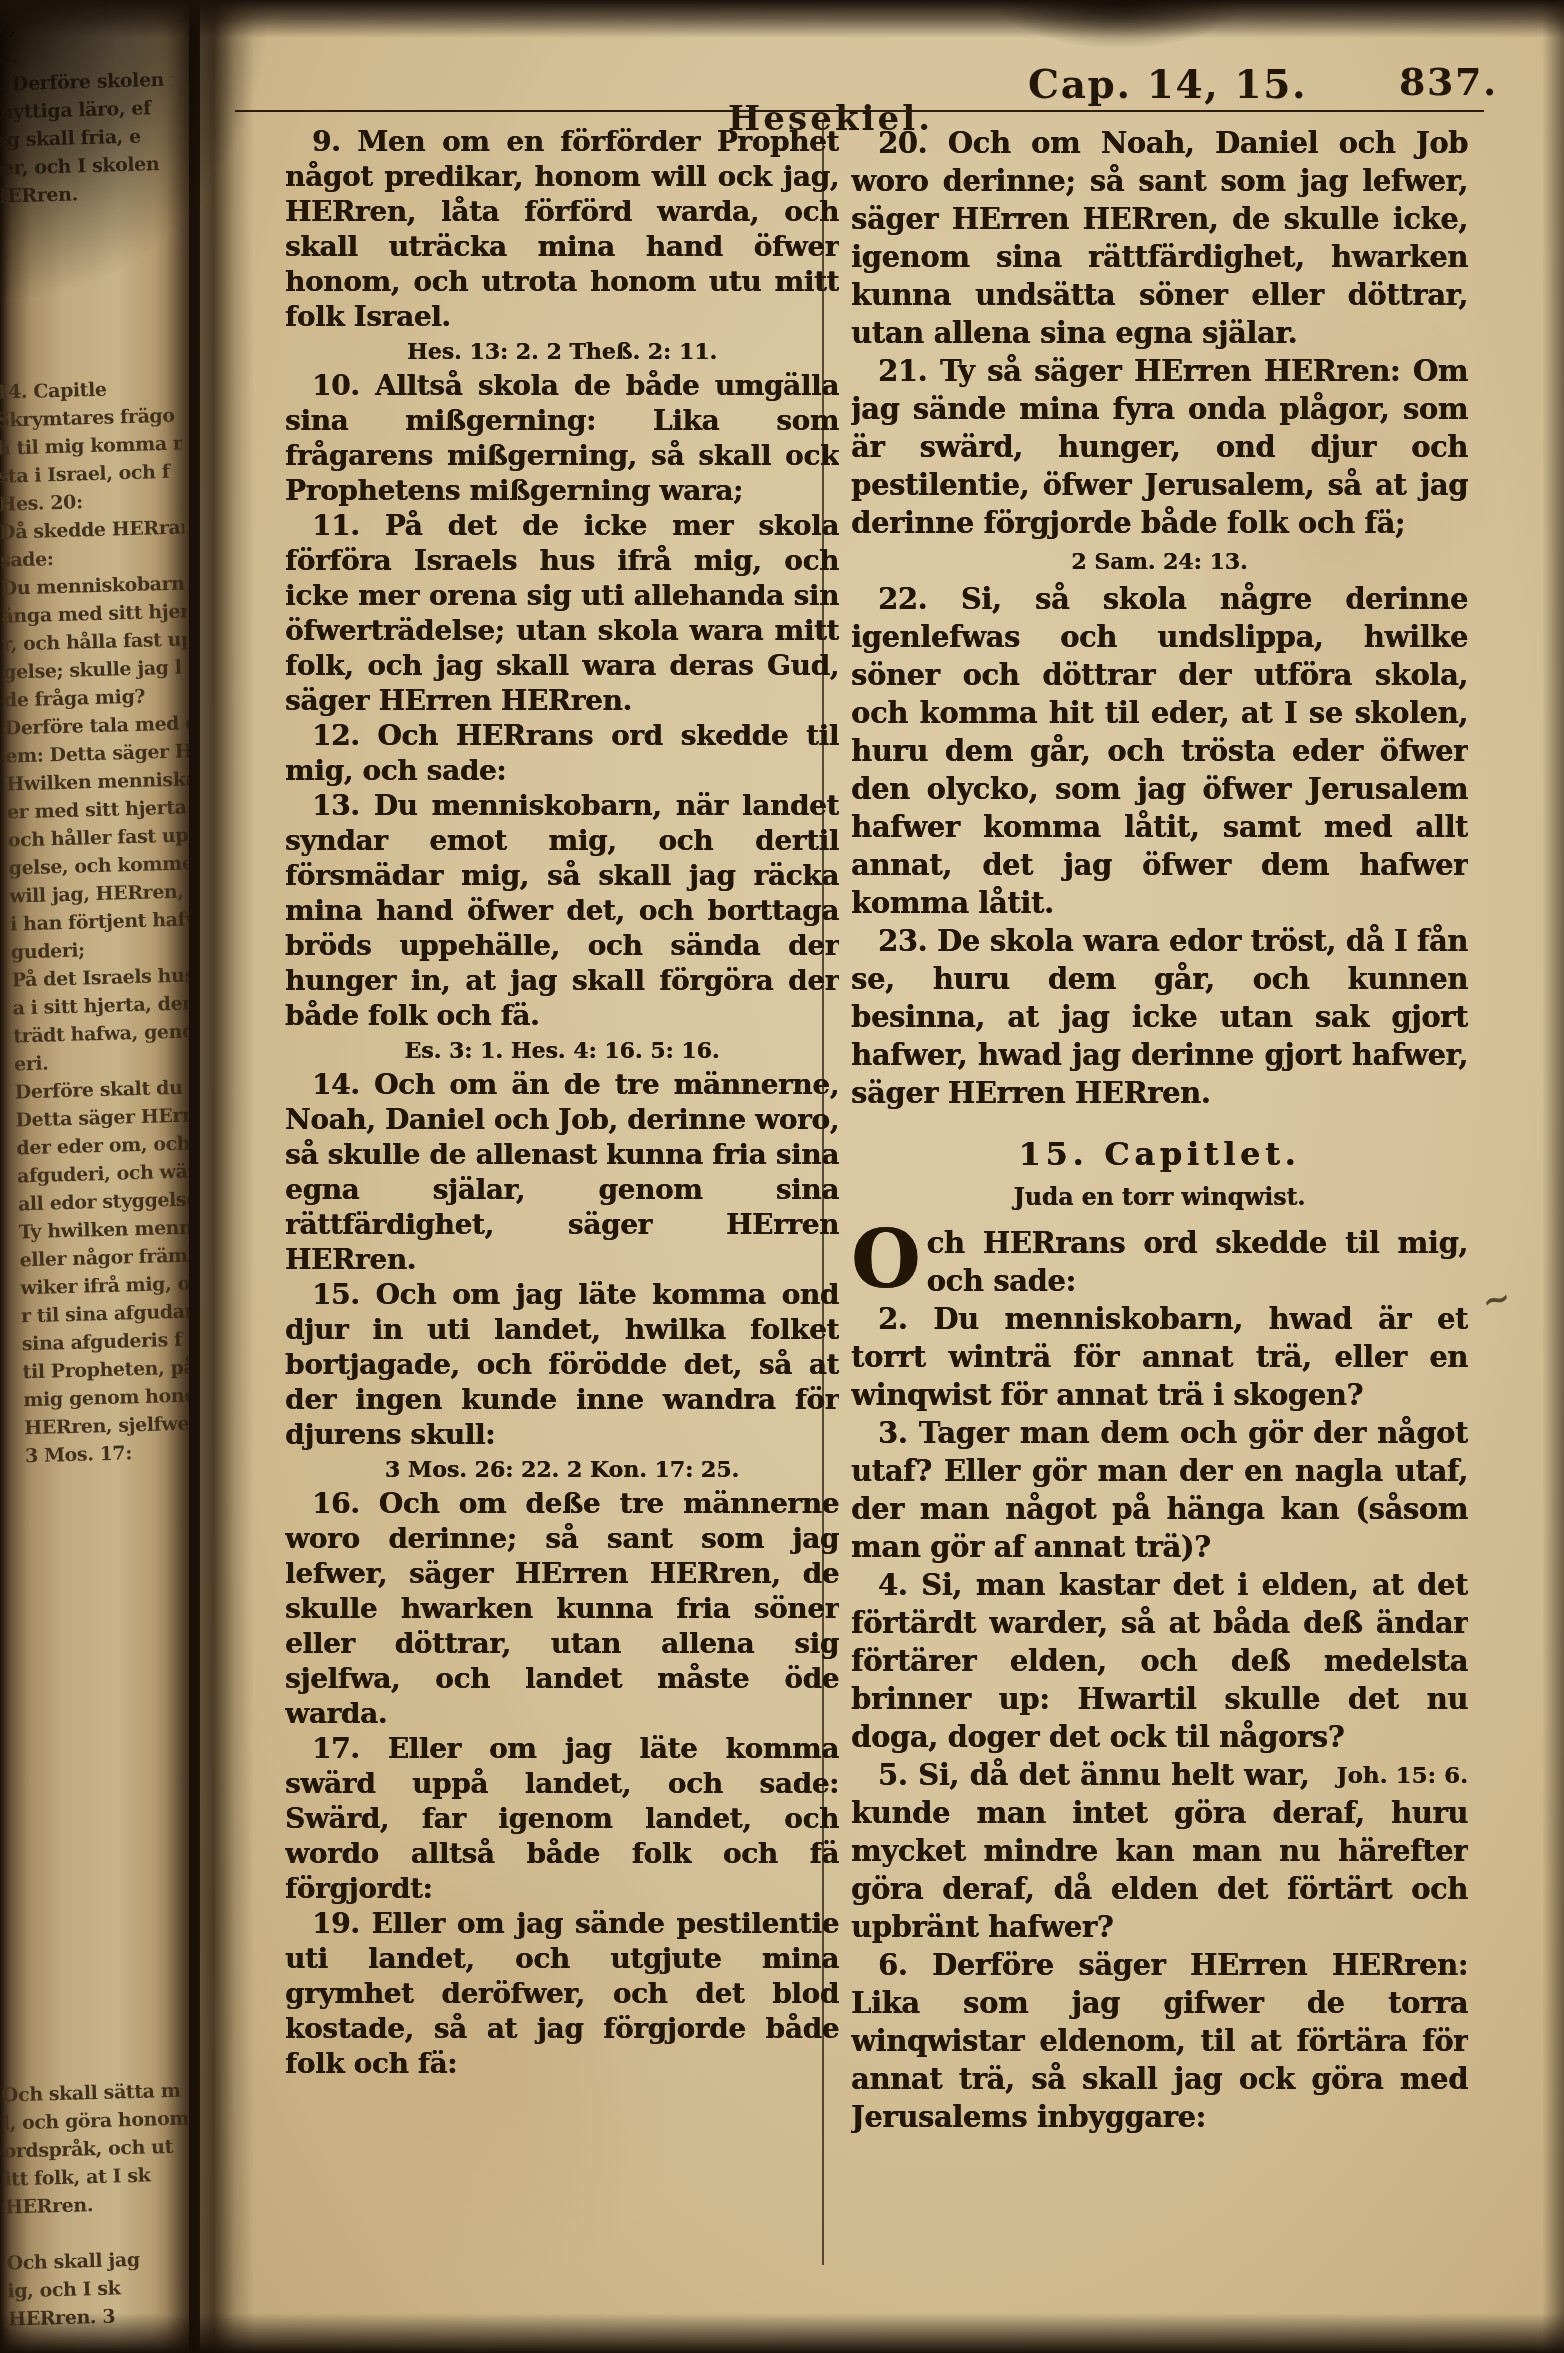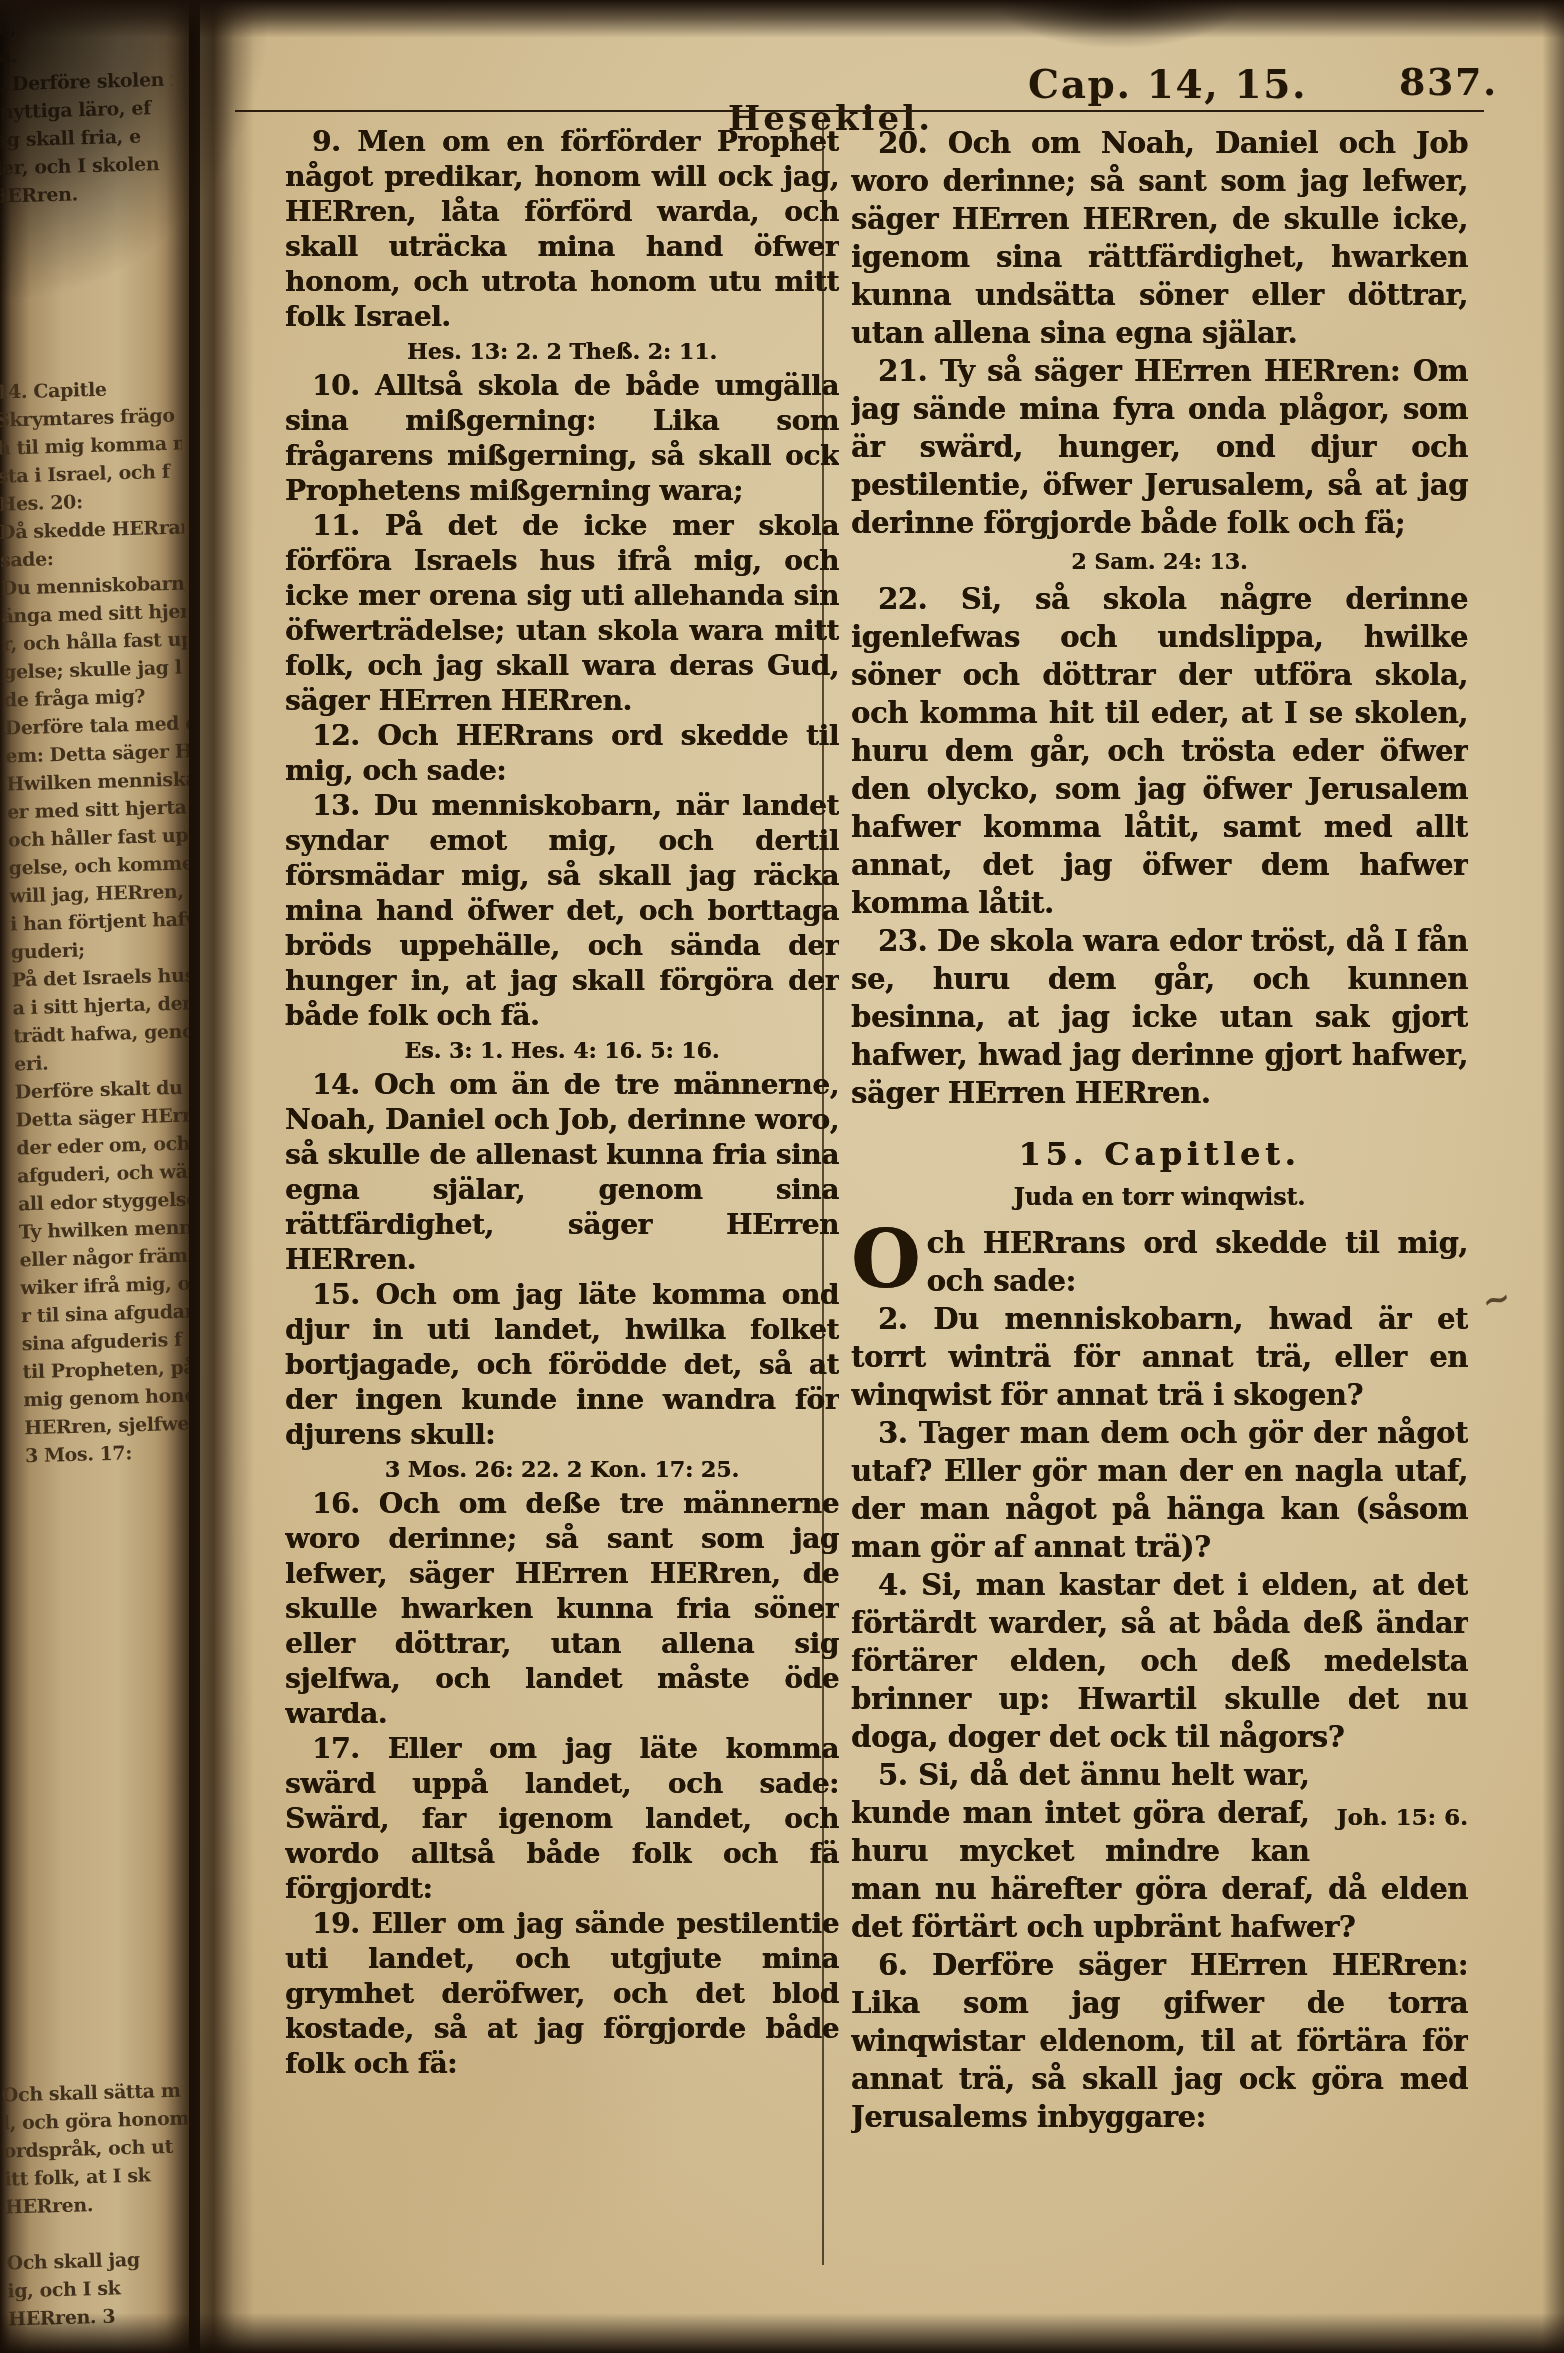--- a/index.html
+++ b/index.html
@@ -75,21 +75,21 @@
   .para{margin:0;font-size:28px;line-height:35px;letter-spacing:-0.4px;text-indent:27px;}
   .col-right .para{font-size:29px;line-height:38px;}
   .para.ref{text-align:center;text-indent:0;font-size:22px;line-height:34px;letter-spacing:0;}
   .col-right .para.ref{line-height:38px;}
   .para.chapter{text-align:center;text-indent:0;font-size:32px;line-height:41px;letter-spacing:4.7px;margin:22px 0 6.3px;}
   .para.subtitle{text-align:center;text-indent:0;font-size:23.5px;line-height:33px;letter-spacing:0;margin-bottom:9.4px;}
   .para.dropcap{text-indent:0;}
   .para.dropcap::first-letter{
     font-size:80px;line-height:64px;float:left;padding:3.1px 6.3px 0 0;font-weight:700;
   }
-  .inline-ref{float:right;font-size:23px;letter-spacing:0;margin-top:42px;}
+  .inline-ref{float:right;font-size:23px;letter-spacing:0;}
   
   .pen-mark{
     position:absolute;left:1482px;top:1279px;z-index:6;
     font-size:34px;color:#3a2a14;transform:rotate(-14deg);opacity:.8;font-weight:700;
   }
 </style>
 </head>
 <body>
 
 <div class="left-page">

